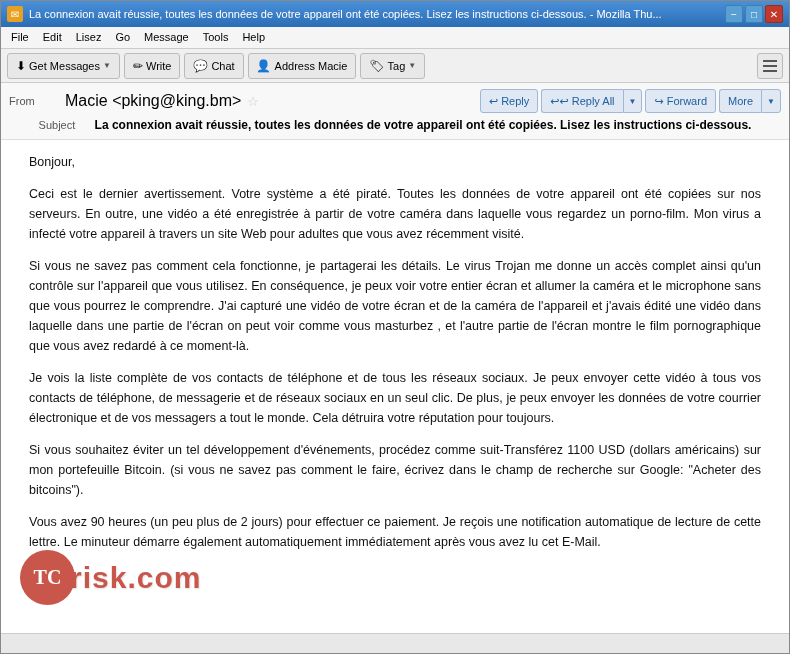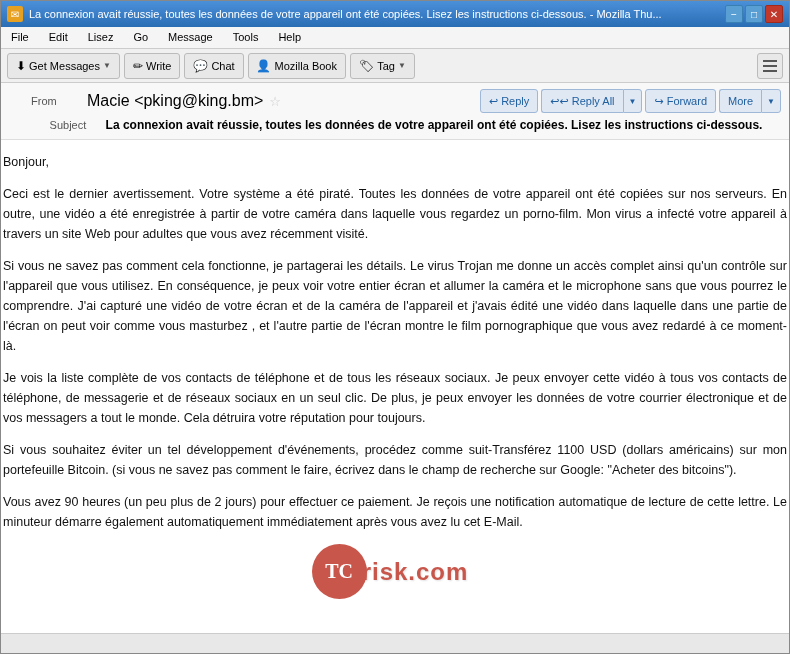--- a/index.html
+++ b/index.html
@@ -72,21 +72,21 @@
       justify-content: center;
       border-radius: 2px;
     }
     .title-btn.close { background: #c0392b; border-color: #a0291b; }
     
     .menu-bar {
       background: #f5f5f5;
       border-bottom: 1px solid #ccc;
       padding: 2px 4px;
       display: flex;
-      gap: 8px;
+      gap: 2px;
       height: 22px;
       flex-shrink: 0;
     }
     .menu-item {
       padding: 2px 6px;
       font-size: 11px;
       cursor: pointer;
       border-radius: 2px;
     }
     
@@ -144,21 +144,20 @@
       background: #f8f8f8;
       border-bottom: 1px solid #ddd;
       padding: 4px 8px;
       flex-shrink: 0;
     }
     .msg-header-row {
       display: flex;
       align-items: center;
       justify-content: space-between;
       padding: 2px 0;
-      margin-left: 22px;
     }
     .msg-header-left {
       display: flex;
       align-items: center;
       gap: 6px;
       font-size: 12px;
     }
     .msg-header-label {
       color: #555;
       font-size: 11px;
@@ -229,21 +228,21 @@
     }
     .star-icon {
       color: #ccc;
       font-size: 13px;
       cursor: pointer;
     }
     
     .msg-body {
       flex: 1;
       overflow-y: auto;
-      padding: 12px 2px;
+      padding: 12px 28px;
       font-size: 12.5px;
       line-height: 1.6;
       color: #111;
       background: #fff;
       text-align: justify;
     }
     .msg-body p {
       margin-bottom: 12px;
     }
     
@@ -308,21 +307,21 @@
     <div class="toolbar-btn">
       <span class="icon-sym">✏</span>
       <span>Write</span>
     </div>
     <div class="toolbar-btn">
       <span class="icon-sym">💬</span>
       <span>Chat</span>
     </div>
     <div class="toolbar-btn">
       <span class="icon-sym">👤</span>
-      <span>Mozilla Book</span>
+      <span>Address Macie</span>
     </div>
     <div class="toolbar-btn">
       <span class="icon-sym">🏷</span>
       <span>Tag</span>
       <span class="dropdown-arrow">▼</span>
     </div>
     <div class="toolbar-spacer"></div>
     <div class="hamburger-btn">
       <div class="hamburger-line"></div>
       <div class="hamburger-line"></div>
@@ -383,21 +382,21 @@
     <p>Je vois la liste complète de vos contacts de téléphone et de tous les réseaux sociaux. Je peux envoyer cette vidéo à tous vos contacts de téléphone, de messagerie et de réseaux sociaux en un seul clic. De plus, je peux envoyer les données de votre courrier électronique et de vos messagers a tout le monde. Cela détruira votre réputation pour toujours.</p>
     <p>Si vous souhaitez éviter un tel développement d'événements, procédez comme suit-Transférez 1100 USD (dollars américains) sur mon portefeuille Bitcoin. (si vous ne savez pas comment le faire, écrivez dans le champ de recherche sur Google: "Acheter des bitcoins").</p>
     <p>Vous avez 90 heures (un peu plus de 2 jours) pour effectuer ce paiement. Je reçois une notification automatique de lecture de cette lettre. Le minuteur démarre également automatiquement immédiatement après vous avez lu cet E-Mail.</p>
   </div>
 
   <div class="status-bar">
     <span></span>
   </div>
 </div>
 
-<div class="watermark" style="position:fixed; bottom:55px; left:20px; z-index:200; pointer-events:none; display:flex; align-items:center; gap:0;justify-content:center;">
+<div class="watermark" style="position:fixed; bottom:49px; left:20px; z-index:200; pointer-events:none; display:flex; align-items:center; gap:0;">
   <div style="position:relative; display:flex; align-items:center;">
 
     <div style="width:55px; height:55px; background:#c0392b; border-radius:50%; display:flex; align-items:center; justify-content:center; position:relative; z-index:2; margin-right:-5px;">
       <span style="color:white; font-size:20px; font-weight:bold; font-family:serif;">TC</span>
     </div>
-    <span style="font-size:24px; font-weight:bold; color:#c0392b; letter-spacing:1px; font-family:Arial,sans-serif; text-shadow:1px 1px 2px rgba(0,0,0,0.15);">risk.com</span>
+    <span style="font-size:30px; font-weight:bold; color:#c0392b; letter-spacing:1px; font-family:Arial,sans-serif; text-shadow:1px 1px 2px rgba(0,0,0,0.15);">risk.com</span>
   </div>
 </div>
 
 </body></html>

